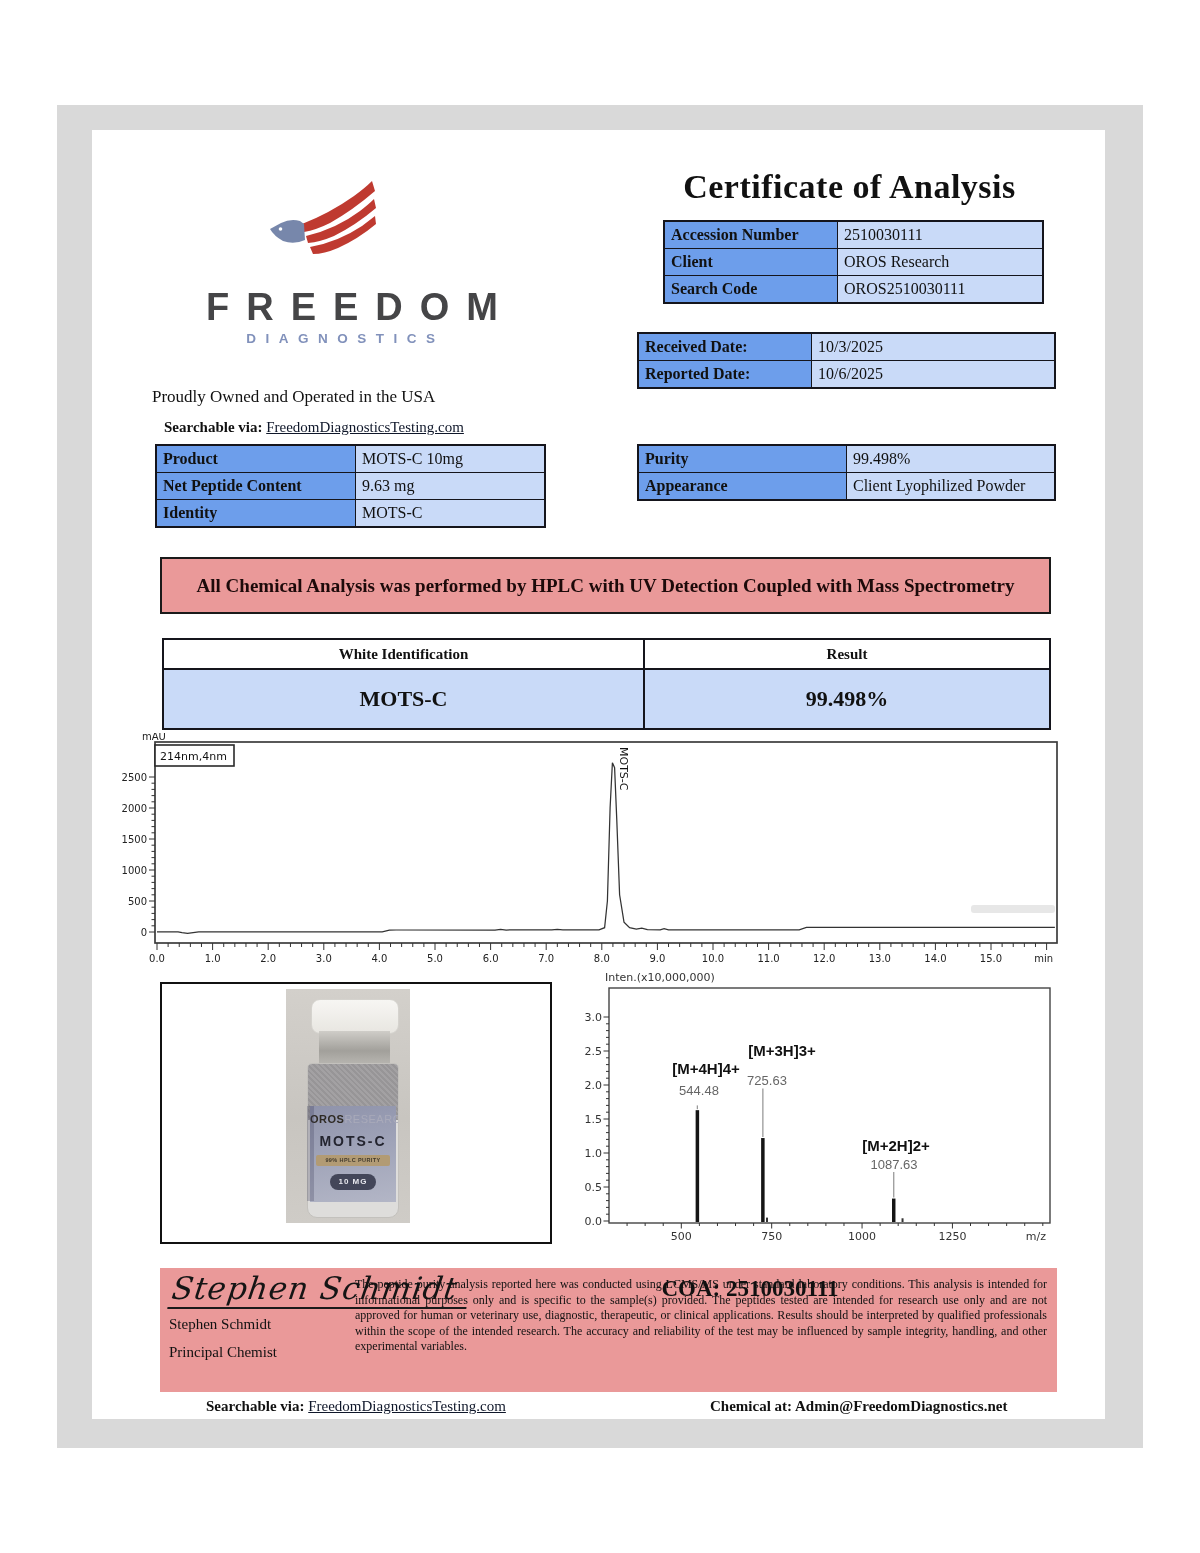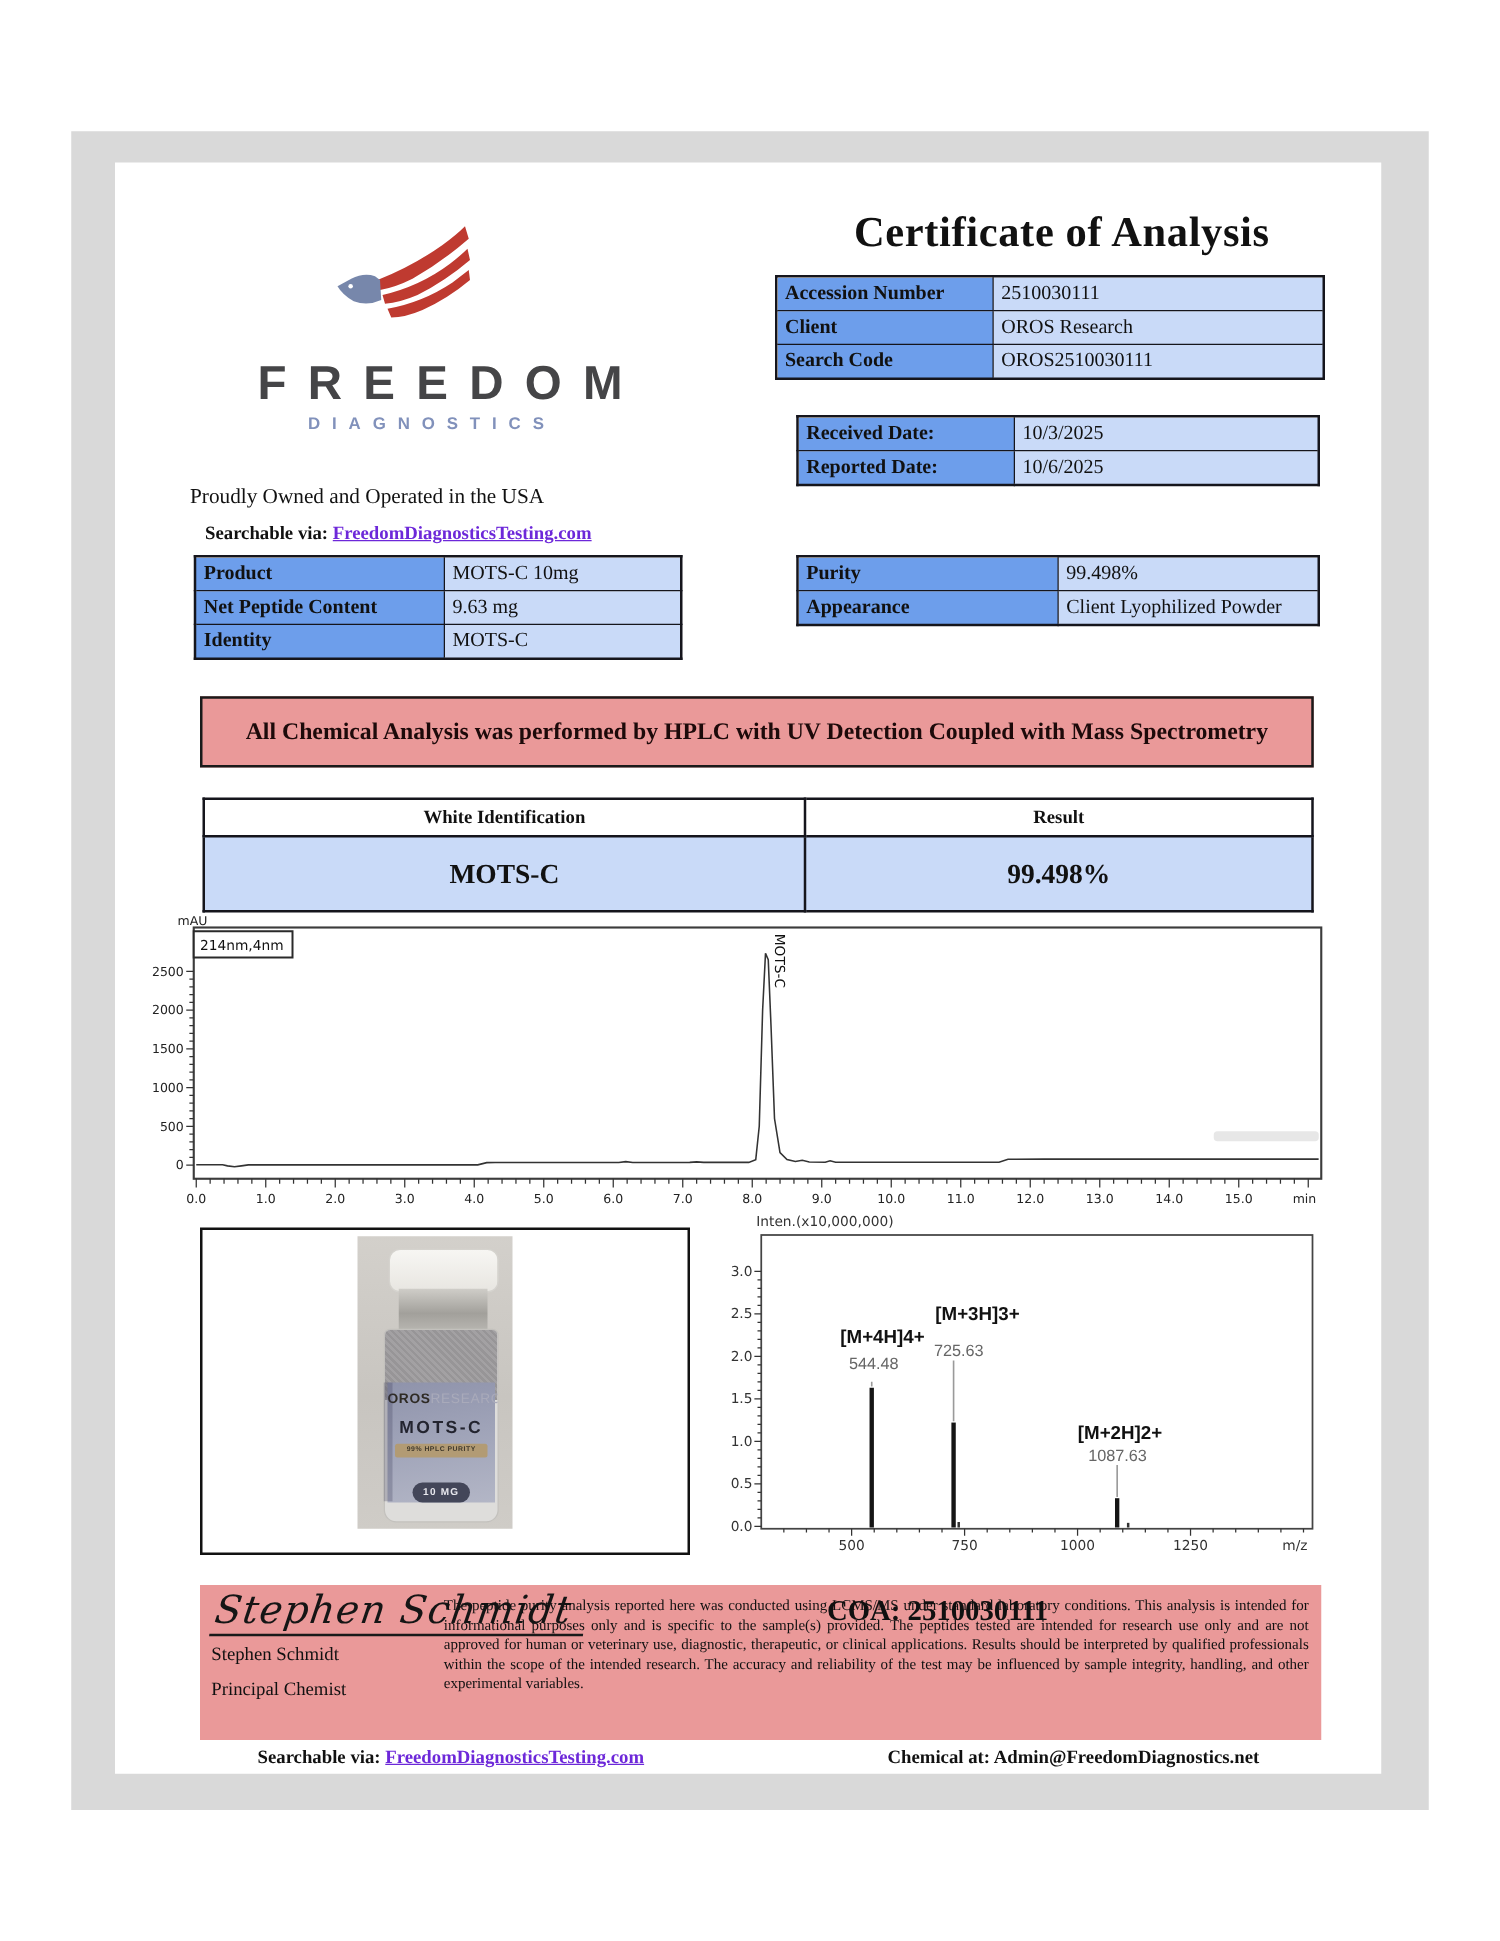--- a/index.html
+++ b/index.html
@@ -14,21 +14,21 @@
              font-size:34px;font-weight:bold;letter-spacing:.5px}
   .logo-word{position:absolute;left:45px;top:156px;width:430px;text-align:center;
              font-family:"Liberation Sans",sans-serif;font-weight:bold;font-size:38px;
              letter-spacing:17px;color:#454547;text-indent:17px}
   .logo-sub{position:absolute;left:34px;top:201px;width:430px;text-align:center;
             font-family:"Liberation Sans",sans-serif;font-weight:bold;font-size:13.5px;
             letter-spacing:9.5px;color:#8191bb;text-indent:9px}
   .proudly{position:absolute;left:60px;top:257px;width:400px;
            font-size:17px;font-weight:normal}
   .search-line{position:absolute;left:72px;top:289px;font-size:15px;font-weight:bold}
-  a.lnk{color:#6d28d9;text-decoration:underline;font-weight:bold;cursor:pointer}
+  a.lnk{color:#0f172a;text-decoration:underline;font-weight:normal;cursor:pointer}
 
   
   table.kv{position:absolute;border-collapse:collapse;table-layout:fixed;
            font-size:16px;border:2px solid #15151c}
   table.kv td{border:1.6px solid #15151c;height:26px;padding:0 4px 0 6px;
               background:#c9daf8;white-space:nowrap;overflow:hidden}
   table.kv td.h{background:#6d9eeb;font-weight:bold}
 
   
   .banner{position:absolute;left:68px;top:427px;width:887px;height:53px;background:#ea9999;
@@ -63,21 +63,21 @@
           background:repeating-linear-gradient(45deg,#a3a1a3 0 2px,#979597 2px 4px)}
   .vlabel{position:absolute;left:2px;top:42px;right:2px;height:96px;text-align:center;
           background:linear-gradient(170deg,#8f93ab,#9fa3b8 45%,#b3b6c6);
           font-family:"Liberation Sans",sans-serif}
   .vbrand{margin-top:7px;font-size:11px;letter-spacing:.5px}
   .vbrand .b1{color:#2e2a24;font-weight:bold}
   .vbrand .b2{color:#a9aaba}
   .vname{margin-top:8px;font-size:14px;font-weight:bold;letter-spacing:2px;color:#23242f}
   .vband{margin:6px auto 0;width:74px;height:11px;border-radius:2px;background:#b29b74;
          font-size:5.5px;font-weight:bold;color:#40392b;line-height:11px;letter-spacing:.4px}
-  .vpill{margin:20px auto 0;width:46px;height:16px;border-radius:9px;background:#434659;
+  .vpill{margin:8px auto 0;width:46px;height:16px;border-radius:9px;background:#434659;
          color:#e8e8ee;font-size:8px;font-weight:bold;line-height:16px;letter-spacing:1px}
   .vwrap{position:absolute;left:21px;top:117px;width:7px;height:95px;background:rgba(62,62,88,.28)}
 
   
   .sigbox{position:absolute;left:68px;top:1138px;width:897px;height:124px;background:#ea9999}
   .script{position:absolute;left:10px;top:2px;font-family:"DejaVu Serif",serif;font-style:italic;
           font-size:31px;letter-spacing:1px;transform:skewX(-8deg);border-bottom:2px solid #1a1a1a;
           padding:0 12px 1px 2px;color:#151515}
   .coa{position:absolute;left:420px;top:8px;width:340px;text-align:center;font-size:23px;font-weight:bold}
   .signame{position:absolute;left:9px;top:48px;font-size:15px}
@@ -104,21 +104,21 @@
     <div class="logo-word">FREEDOM</div>
     <div class="logo-sub">DIAGNOSTICS</div>
     <div class="proudly">Proudly Owned and Operated in the USA</div>
     <div class="search-line">
       <span>Searchable via:</span>
       <a class="lnk">FreedomDiagnosticsTesting.com</a>
     </div>
 
     <div class="doc-title">Certificate of Analysis</div>
 
-    <table class="kv" style="left:528px;top:90px;width:440px">
+    <table class="kv" style="left:571px;top:90px;width:381px">
       <tbody>
           <tr>
         <td class="h" style="width:162px">Accession Number</td>
         <td>2510030111</td>
           </tr>
       <tr>
         <td class="h">Client</td>
         <td>OROS Research</td>
           </tr>
       <tr>

